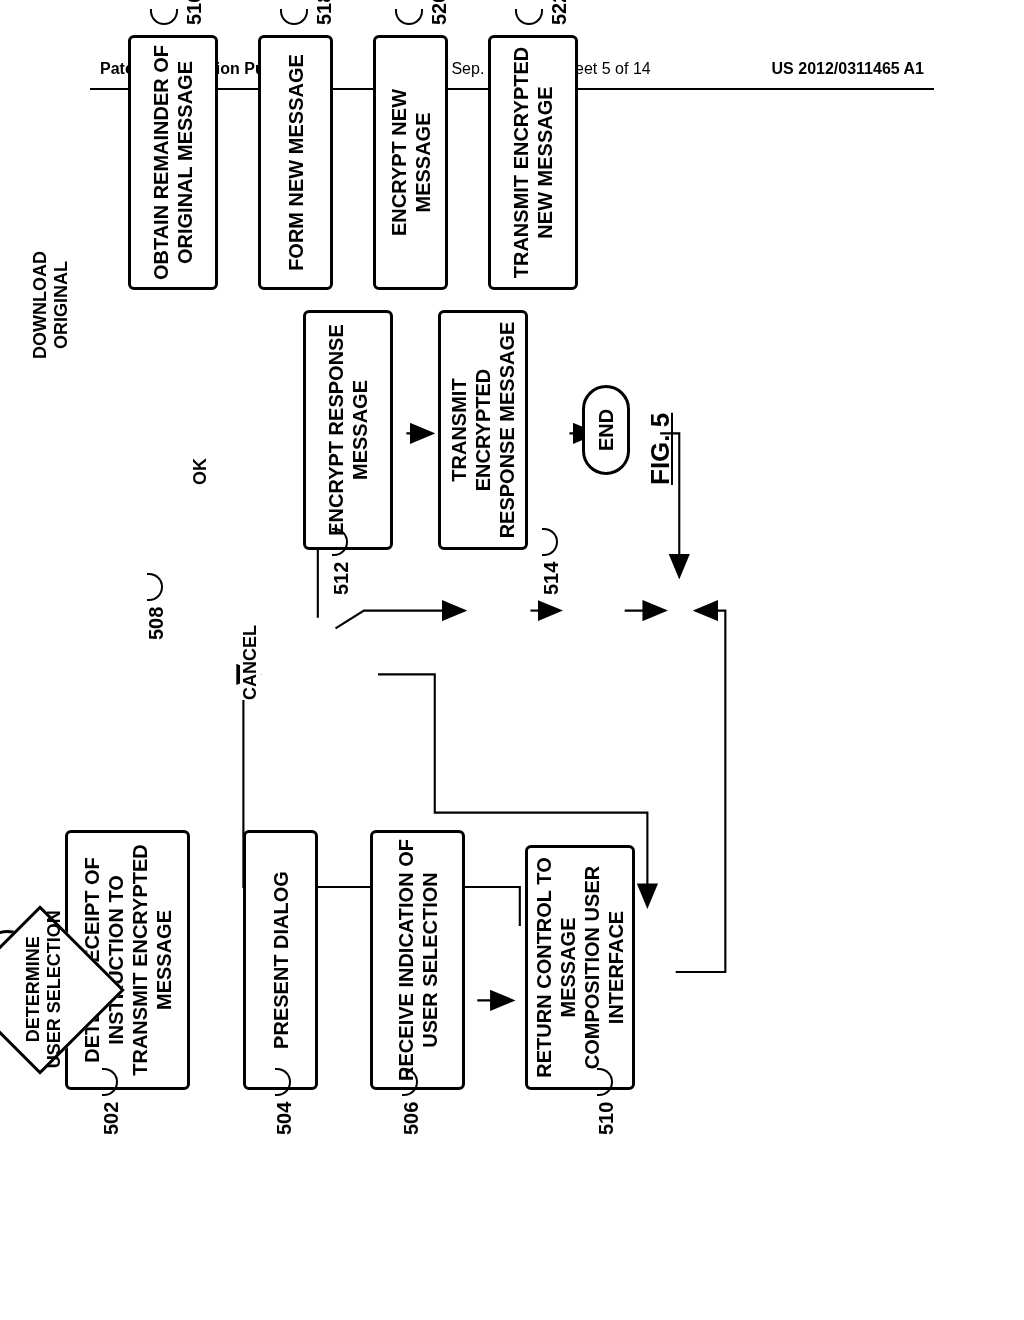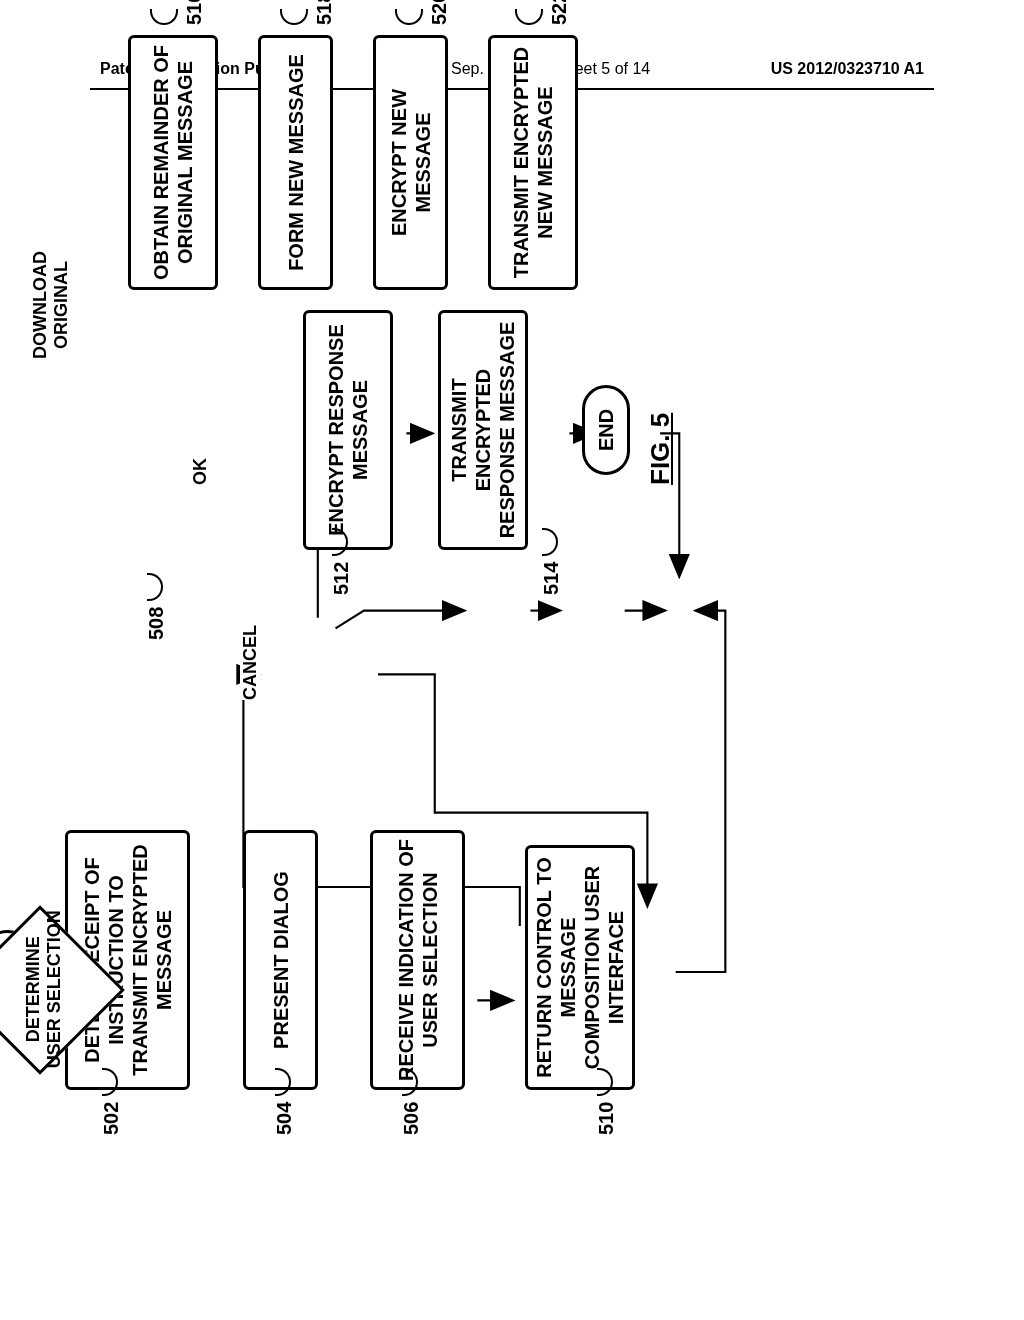--- a/index.html
+++ b/index.html
@@ -113,21 +113,21 @@
       height: 100%;
       pointer-events: none;
     }
   </style>
 </head>
 <body>
 
 <div class="header">
   <span class="header-left">Patent Application Publication</span>
   <span class="header-center">Sep. 13, 2012 Sheet 5 of 14</span>
-  <span class="header-right">US 2012/0323710 A1</span>
+  <span class="header-right">US 2012/0311465 A1</span>
 </div>
 <div class="hr-line"></div>
 
 <div class="diagram-container">
 
   <svg class="arrows" viewBox="0 0 1030 730">
     <defs>
       <marker id="ah" markerWidth="12" markerHeight="10" refX="10" refY="5" orient="auto">
         <path d="M0,0 L12,5 L0,10 Z" fill="black"></path>
       </marker>

